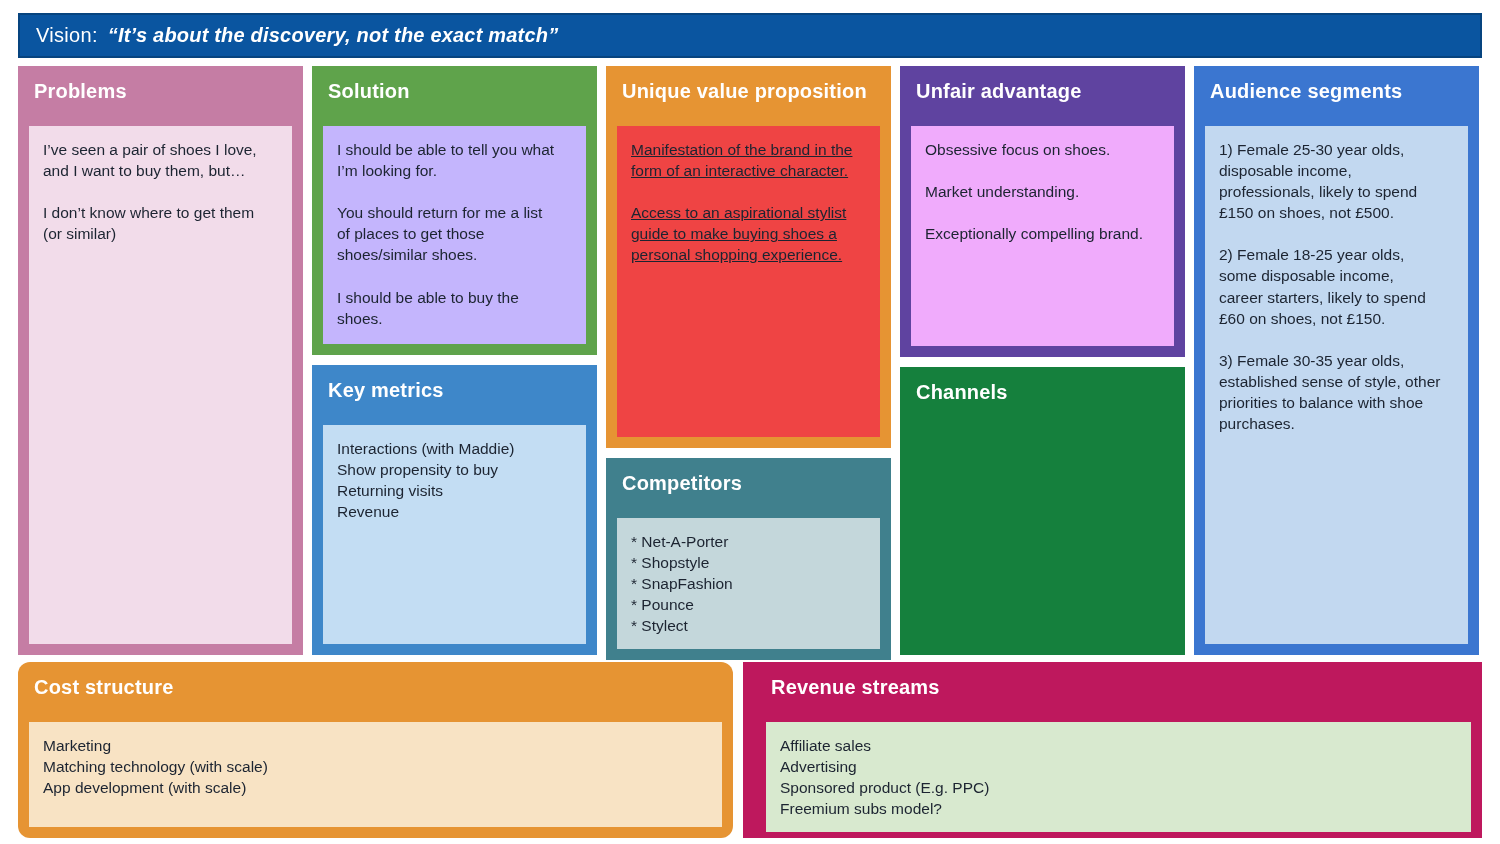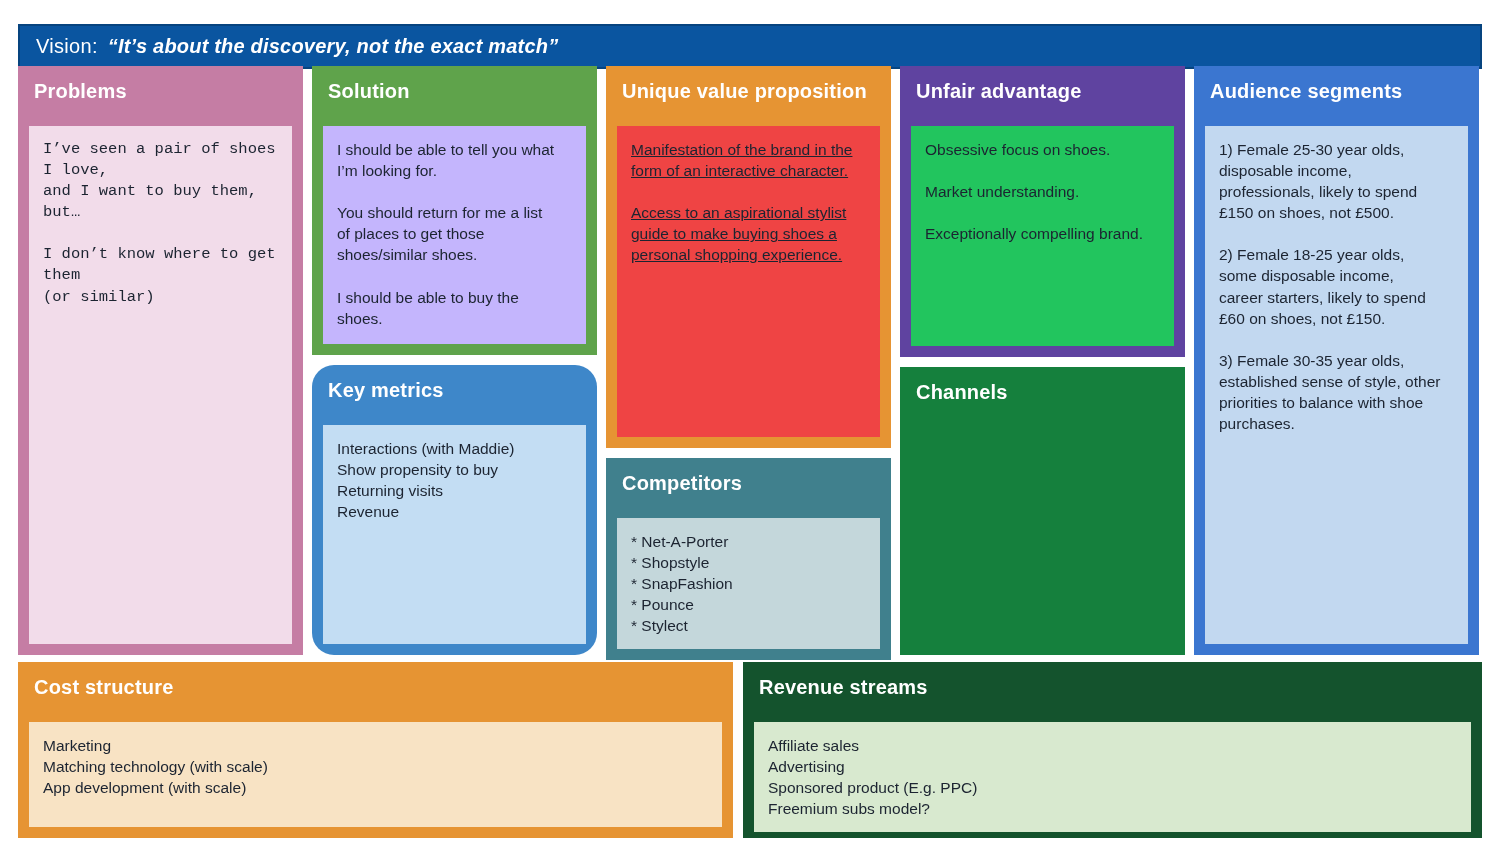--- a/index.html
+++ b/index.html
@@ -7,21 +7,21 @@
   .canvas {
     position: relative;
     width: 1500px;
     height: 844px;
     background: #ffffff;
     font-family: "Liberation Sans", "DejaVu Sans", sans-serif;
     overflow: hidden;
   }
   .banner {
     position: absolute;
-    left: 18px; top: 24px;
+    left: 18px; top: 13px;
     width: 1464px; height: 45px;
     border: 2px solid #07447f;
     display: flex;
     align-items: center;
     padding-left: 16px;
     color: #ffffff;
     font-size: 20px;
   }
   .vision-label { font-weight: normal; letter-spacing: 0.3px; }
   .vision-quote { font-weight: bold; font-style: italic; margin-left: 10px; letter-spacing: 0.2px; }
@@ -62,60 +62,60 @@
     color: #1c2431;
     white-space: pre-line;
   }
   .bottom-row {
     position: absolute;
     left: 18px; top: 662px;
     width: 1464px; height: 176px;
     display: flex;
     gap: 10px;
   }
-  .panel.cost { flex: 0 0 715px; }
+  .panel.cost { flex: 0 0 715px; border-radius: 12px; }
   .panel.revenue { flex: 1 1 auto; }
 </style>
 </head>
 <body>
 
 <div class="canvas">
 
   <div class="banner" style="background-color: rgb(10, 85, 160);">
     <span class="vision-label">Vision:</span>
     <span class="vision-quote">“It’s about the discovery, not the exact match”</span>
   </div>
 
   <div class="main-row">
 
     <div class="col">
       <div class="panel fill" style="background-color: rgb(197, 125, 164);">
         <div class="panel-title">Problems</div>
-        <div class="panel-body" style="background-color: rgb(242, 220, 234); color: rgb(28, 36, 49); font-family: Liberation Mono, monospace;">I’ve seen a pair of shoes I love,
+        <div class="panel-body" style="background-color: rgb(242, 220, 234); color: rgb(28, 36, 49);">I’ve seen a pair of shoes I love,
 and I want to buy them, but…
 
 I don’t know where to get them
 (or similar)</div>
       </div>
     </div>
 
     <div class="col">
       <div class="panel" style="flex: 0 0 289px; background-color: rgb(95, 163, 75);">
         <div class="panel-title">Solution</div>
         <div class="panel-body" style="background-color: #c4b5fd; color: rgb(28, 36, 49);">I should be able to tell you what
 I’m looking for.
 
 You should return for me a list
 of places to get those
 shoes/similar shoes.
 
 I should be able to buy the
 shoes.</div>
       </div>
-      <div class="panel fill" style="background-color: rgb(62, 135, 201); border-radius: 22px;">
+      <div class="panel fill" style="background-color: rgb(62, 135, 201);">
         <div class="panel-title">Key metrics</div>
         <div class="panel-body" style="background-color: rgb(195, 221, 243); color: rgb(28, 36, 49);">Interactions (with Maddie)
 Show propensity to buy
 Returning visits
 Revenue</div>
       </div>
     </div>
 
     <div class="col">
       <div class="panel" style="flex: 0 0 382px; background-color: rgb(230, 148, 51);">
@@ -133,21 +133,21 @@
 * Shopstyle
 * SnapFashion
 * Pounce
 * Stylect</div>
       </div>
     </div>
 
     <div class="col">
       <div class="panel" style="flex: 0 0 291px; background-color: rgb(95, 67, 160);">
         <div class="panel-title">Unfair advantage</div>
-        <div class="panel-body" style="background-color: #22c55e; color: rgb(28, 36, 49);">Obsessive focus on shoes.
+        <div class="panel-body" style="background-color: #f0abfc; color: rgb(28, 36, 49);">Obsessive focus on shoes.
 
 Market understanding.
 
 Exceptionally compelling brand.</div>
       </div>
       <div class="panel fill" style="background-color: #15803d;">
         <div class="panel-title">Channels</div>
       </div>
     </div>
 
@@ -173,21 +173,21 @@
 
   </div>
 
   <div class="bottom-row">
     <div class="panel cost" style="background-color: rgb(230, 148, 51);">
       <div class="panel-title">Cost structure</div>
       <div class="panel-body" style="background-color: rgb(248, 227, 196); color: rgb(28, 36, 49);">Marketing
 Matching technology (with scale)
 App development (with scale)</div>
     </div>
-    <div class="panel revenue" style="background-color: #14532d;">
+    <div class="panel revenue" style="background-color: #be185d; padding-left: 12px;">
       <div class="panel-title">Revenue streams</div>
       <div class="panel-body" style="background-color: rgb(216, 233, 207); color: rgb(28, 36, 49);">Affiliate sales
 Advertising
 Sponsored product (E.g. PPC)
 Freemium subs model?</div>
     </div>
   </div>
 
 </div>
 

